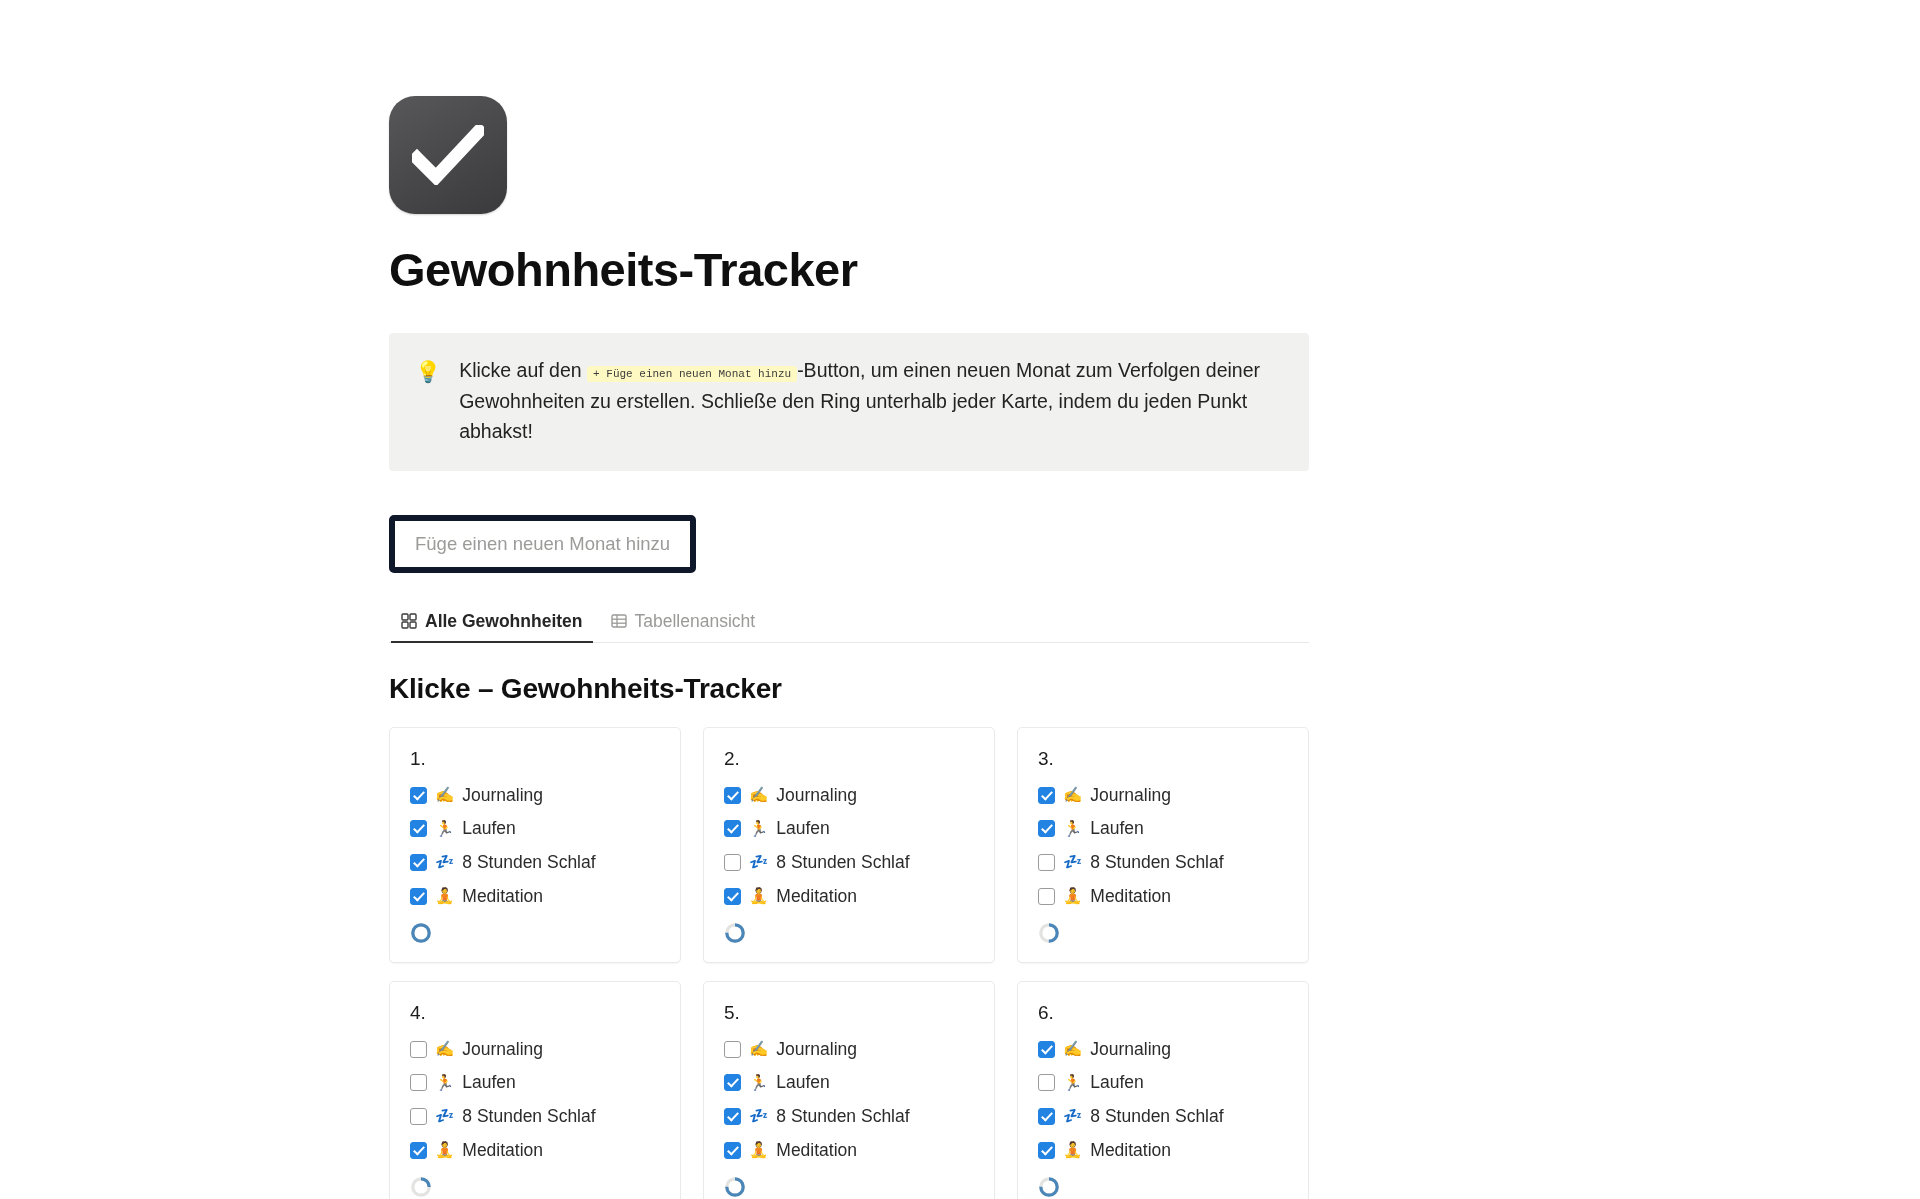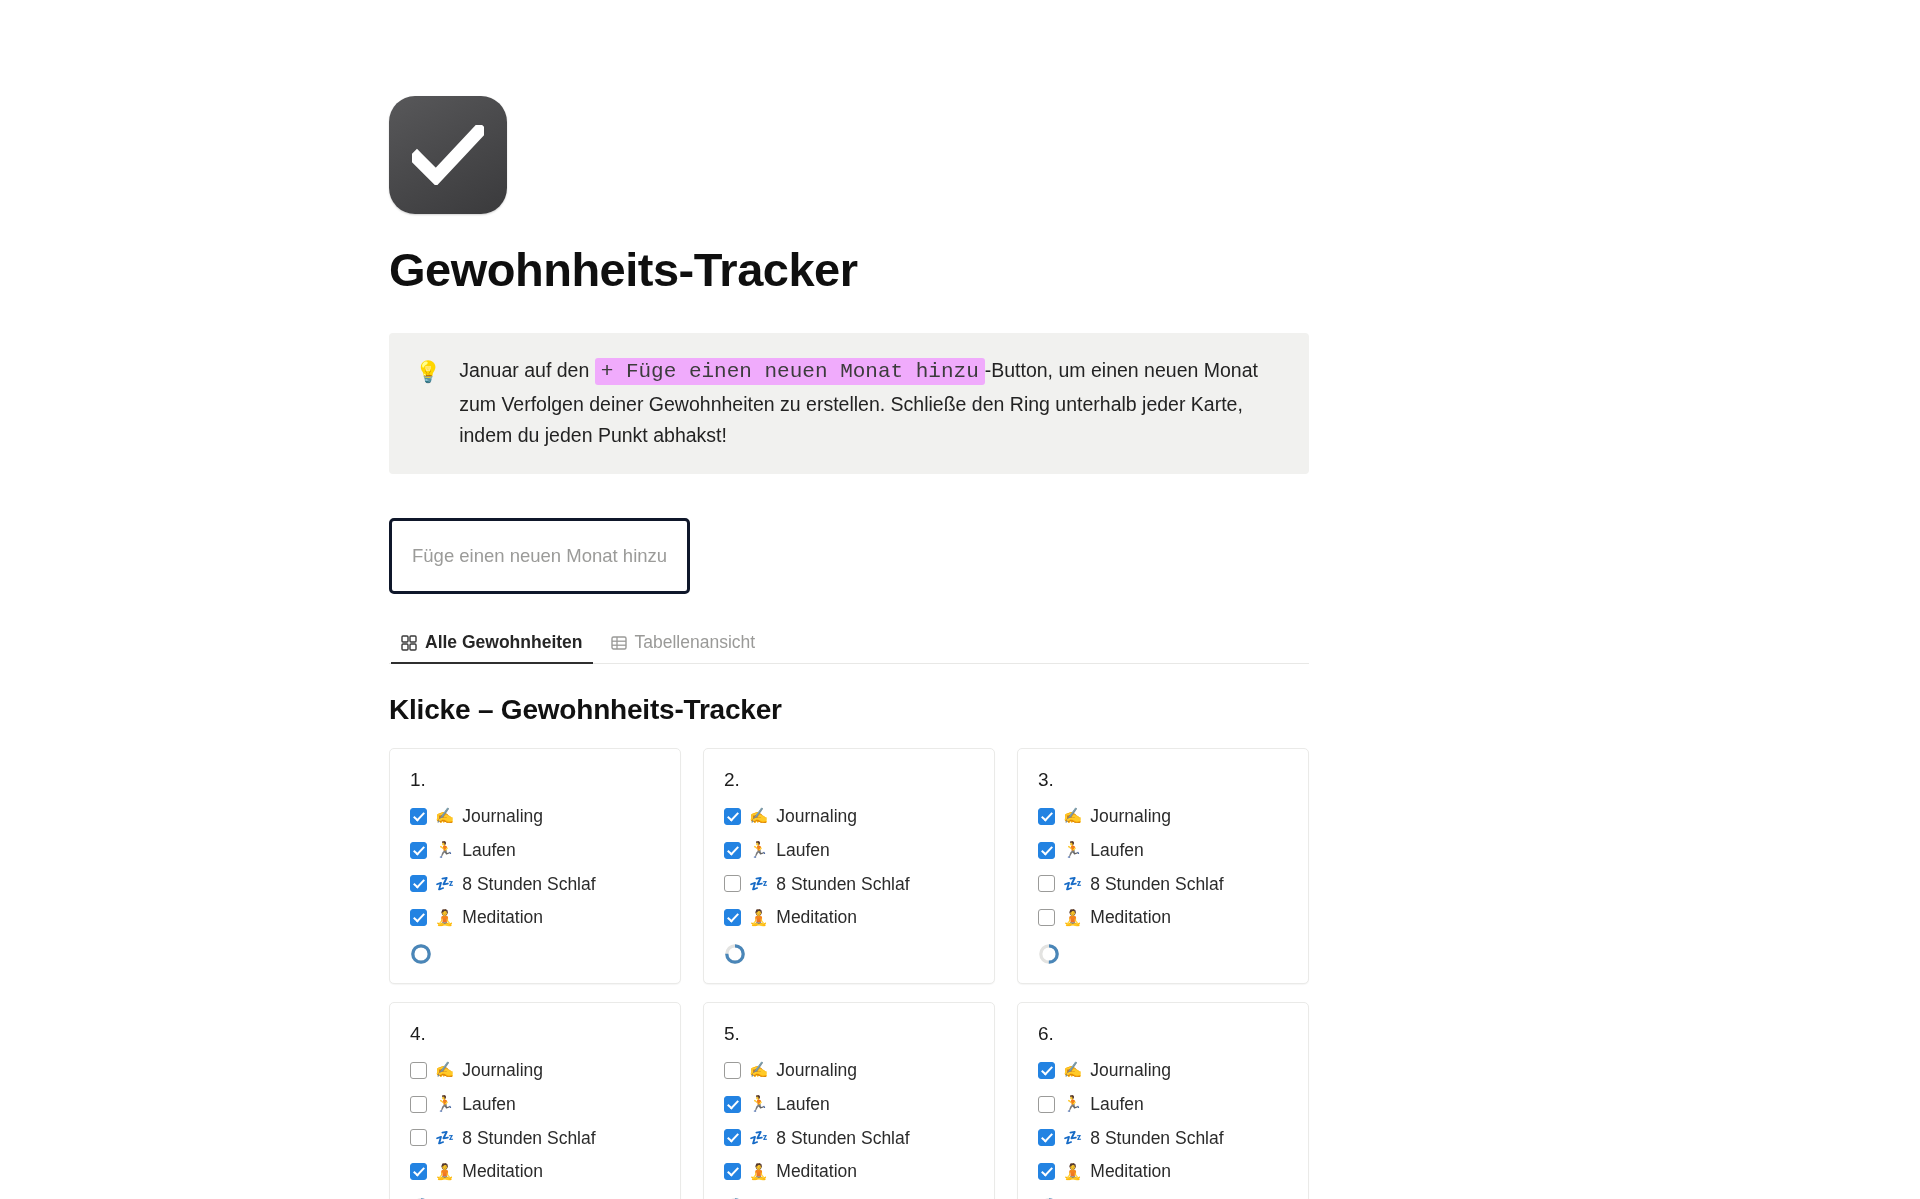--- a/index.html
+++ b/index.html
@@ -65,35 +65,35 @@
     flex: 0 0 auto;
     padding-top: 1px;
   }
   .callout-text {
     font-size: 19.5px;
     line-height: 1.56;
     color: #232323;
   }
   .inline-code {
     font-family: "Liberation Mono", monospace;
-    font-size: 21px;
-    background: #f0abfc;
+    font-size: 11px;
+    background: #fef9c3;
     color: #3c3c3c;
     border-radius: 3px;
     padding: 2px 6px;
     white-space: nowrap;
   }
 
   
   .add-month {
     margin-top: 44px;
     display: inline-block;
-    border: 3px solid #0f172a;
+    border: 6px solid #0f172a;
     border-radius: 5px;
-    padding: 24px 20px;
+    padding: 12px 20px;
     font-size: 18.5px;
     color: #9b9b99;
     background: #fff;
     cursor: pointer;
     user-select: none;
   }
 
   
   .tabs {
     margin-top: 32px;
@@ -202,21 +202,21 @@
       <svg width="72" height="60" viewBox="0 0 72 60" aria-hidden="true">
         <path d="M5 33 L24 52 L67 6" fill="none" stroke="#ffffff" stroke-width="13" stroke-linecap="square" stroke-linejoin="miter"></path>
       </svg>
     </div>
 
     <h1 class="page-title">Gewohnheits-Tracker</h1>
 
     <div class="callout">
       <div class="callout-emoji">💡</div>
       <div class="callout-text">
-        <span>Januar auf den</span>
+        <span>Klicke auf den</span>
         <span class="inline-code">+ Füge einen neuen Monat hinzu</span><span>-Button, um einen neuen Monat zum Verfolgen deiner Gewohnheiten zu erstellen. Schließe den Ring unterhalb jeder Karte, indem du jeden Punkt abhakst!</span>
       </div>
     </div>
 
     <div class="add-month">Füge einen neuen Monat hinzu</div>
 
     <div class="tabs">
       <div class="tab active">
         <span>
           <svg width="16" height="16" viewBox="0 0 16 16" aria-hidden="true">

